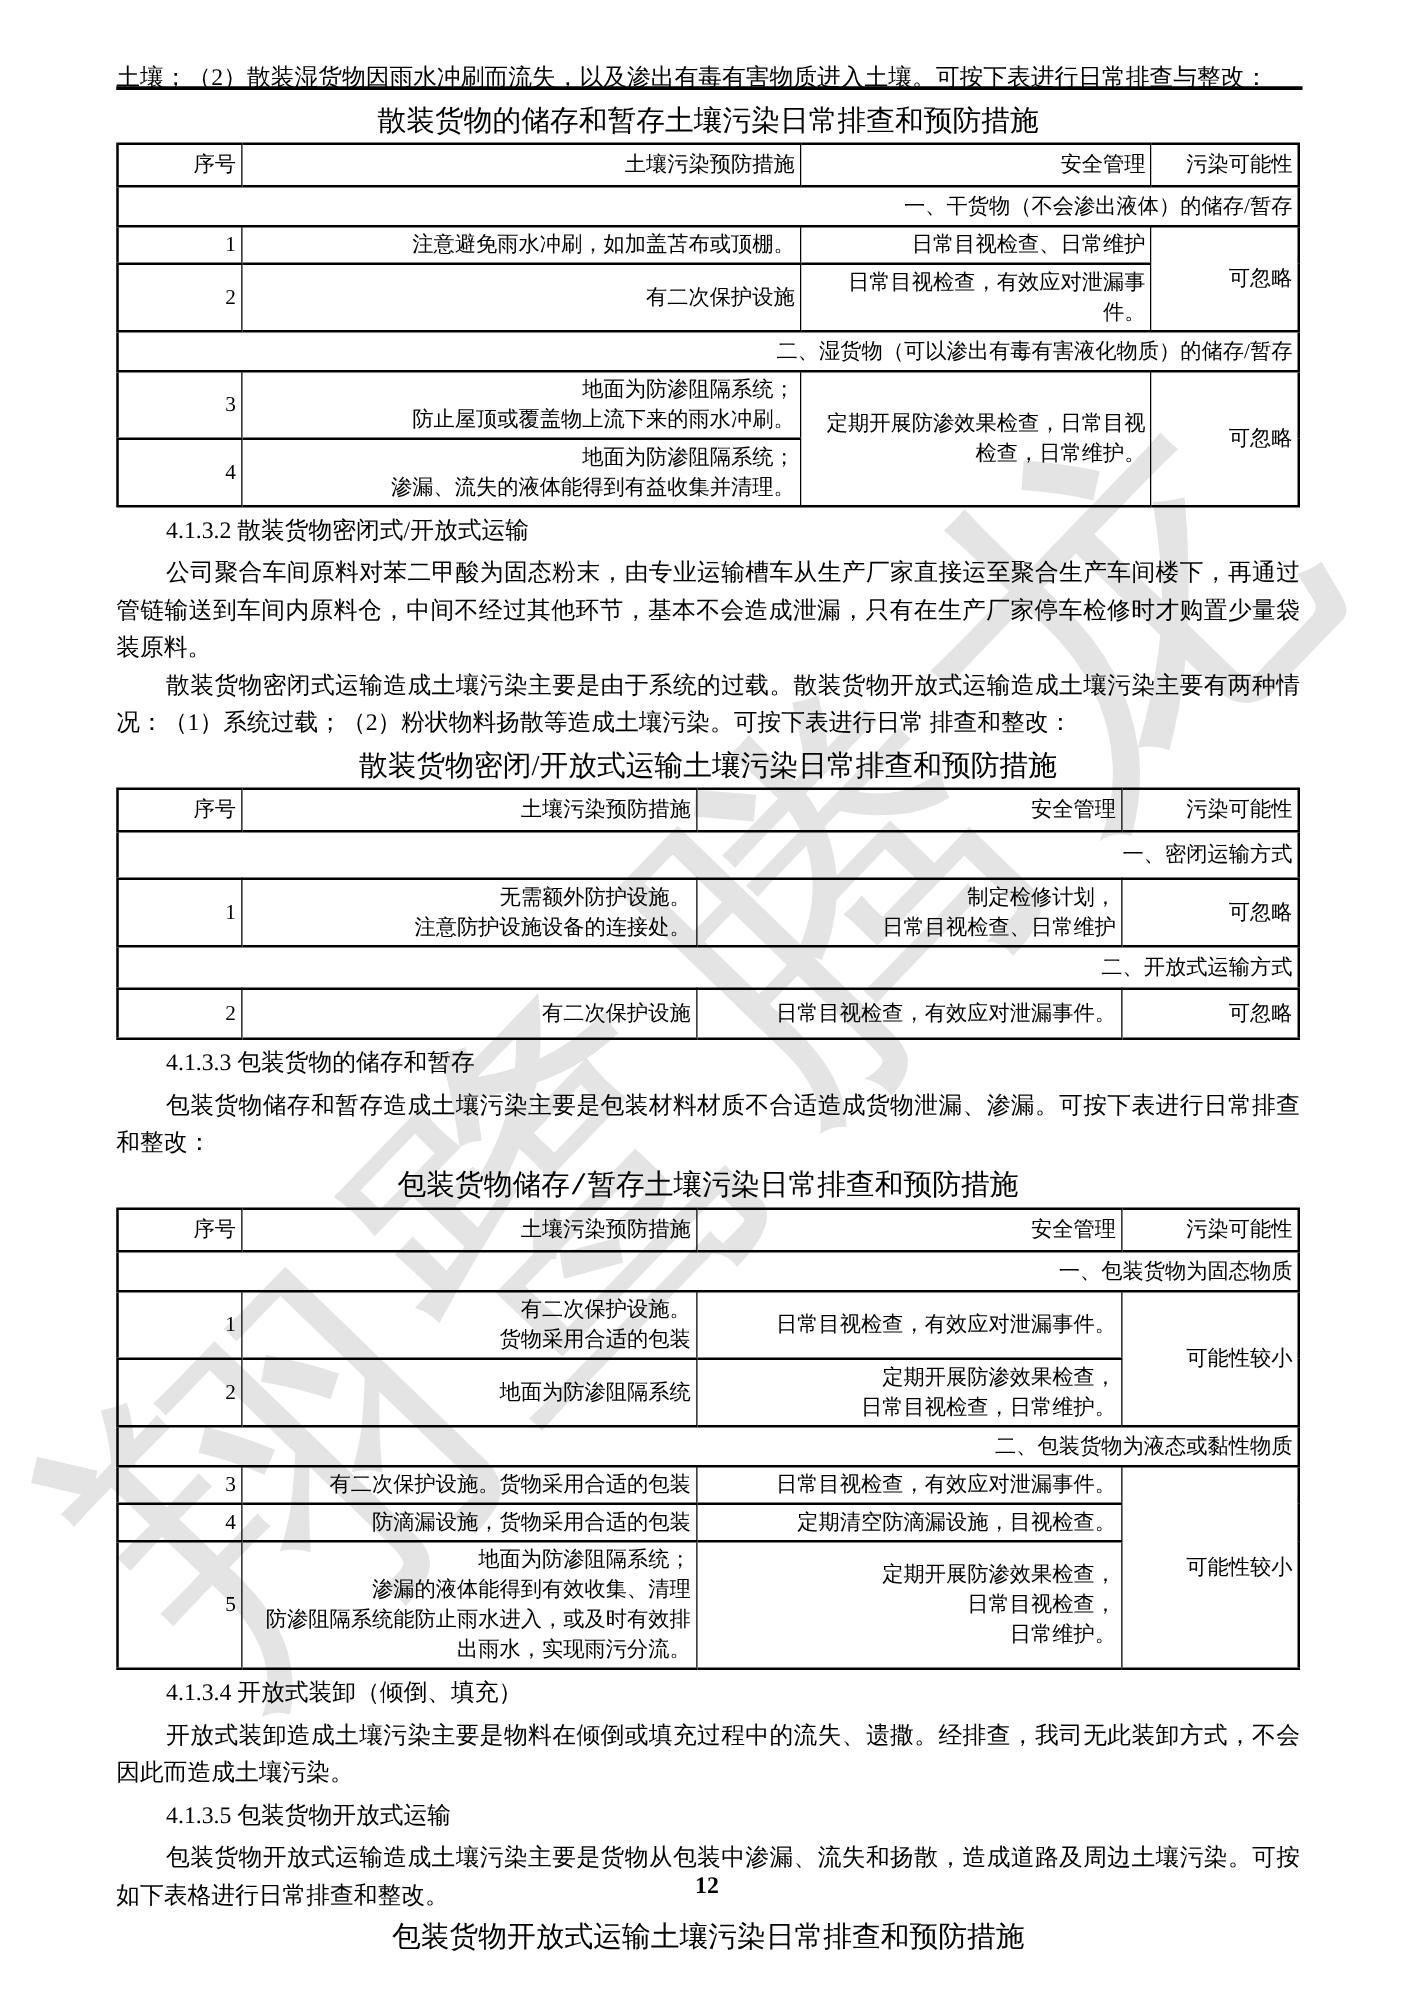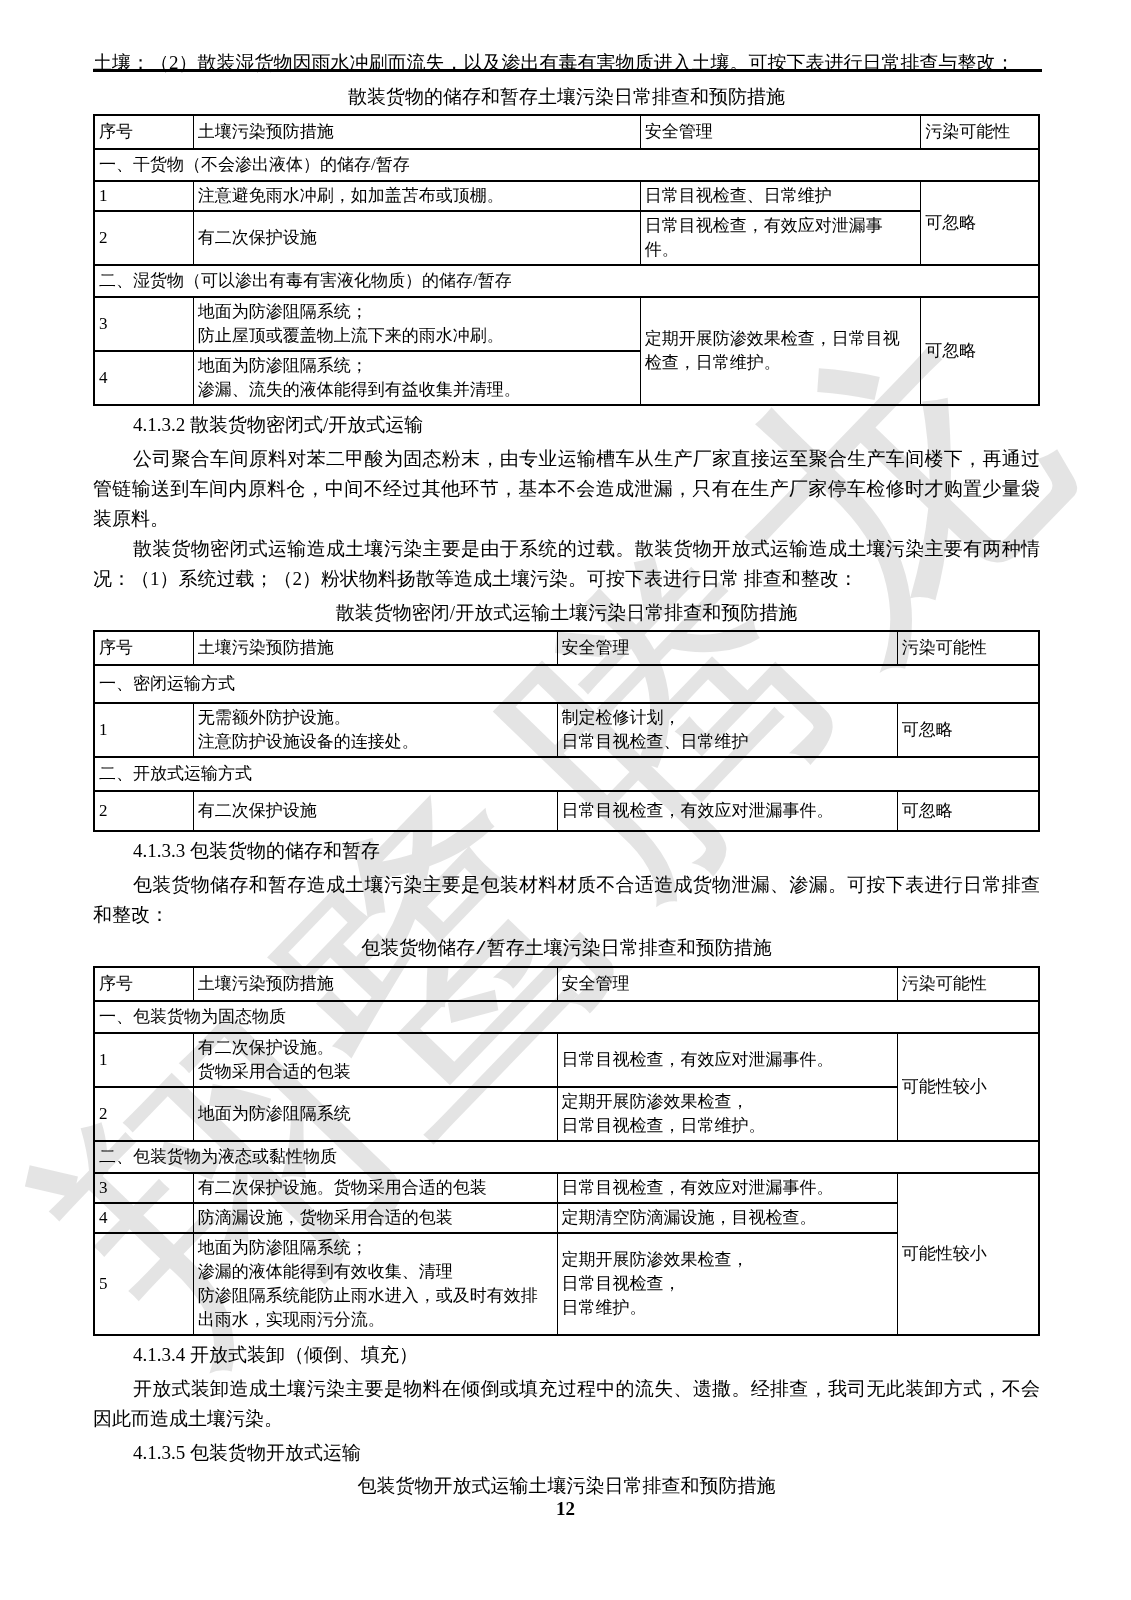--- a/index.html
+++ b/index.html
@@ -6,25 +6,25 @@
   .page{position:relative;width:1131px;height:1600px;background:#ffffff;overflow:hidden;
         font-family:"Liberation Serif","DejaVu Serif",serif;color:#000;}
   .header-rule{position:absolute;left:93px;right:89px;top:69px;height:3px;background:#000;}
   .watermark{position:absolute;left:50%;top:52%;transform:translate(-50%,-50%) rotate(-46deg);
         font-size:300px;letter-spacing:22px;white-space:nowrap;color:rgba(130,130,130,0.22);
         font-family:"DejaVu Serif",serif;z-index:0;pointer-events:none;user-select:none;}
   .content{position:absolute;left:93px;width:947px;top:0;z-index:1;}
   p{margin:0;font-size:19px;line-height:30px;text-align:justify;}
   .indent{text-indent:2.1em;}
   .heading{margin:4px 0 4px 0;font-size:19px;line-height:30px;text-indent:2.1em;text-align:left;}
-  .tbl-title{text-align:center;font-size:19px;line-height:26px;margin:6px 0 4px 0;}
+  .tbl-title{text-align:center;font-size:23px;line-height:26px;margin:6px 0 4px 0;}
   table{width:100%;border-collapse:collapse;font-size:17px;table-layout:fixed;}
   table{border:2px solid #000;}
   td{border:1px solid #000;border-top-width:2px;border-bottom-width:2px;
-     text-align:left;vertical-align:middle;padding:2px 4px;line-height:24px;}
+     text-align:right;vertical-align:middle;padding:2px 4px;line-height:24px;}
   .span-row td{height:26px;}
   .hdr td{height:28px;}
   .first-para{margin-top:48px;}
   .mt{margin-top:6px;font-family:Liberation Mono, monospace;}
   .page-number{position:absolute;left:0;width:100%;top:1498px;text-align:center;
      font-size:19px;font-weight:bold;z-index:1;}
 </style>
 </head>
 <body>
 
@@ -198,19 +198,20 @@
           <div>日常维护。</div>
         </td>
       </tr>
     </tbody>
       </table>
 
     <div class="heading">4.1.3.4 开放式装卸（倾倒、填充）</div>
     <p class="indent">开放式装卸造成土壤污染主要是物料在倾倒或填充过程中的流失、遗撒。经排查，我司无此装卸方式，不会因此而造成土壤污染。</p>
 
     <div class="heading">4.1.3.5  包装货物开放式运输</div>
+    <p class="indent">包装货物开放式运输造成土壤污染主要是货物从包装中渗漏、流失和扬散，造成道路及周边土壤污染。可按如下表格进行日常排查和整改。</p>
 
     <div class="tbl-title mt">包装货物开放式运输土壤污染日常排查和预防措施</div>
 
   </div>
 
   <div class="page-number">12</div>
 </div>
 
 </body></html>

